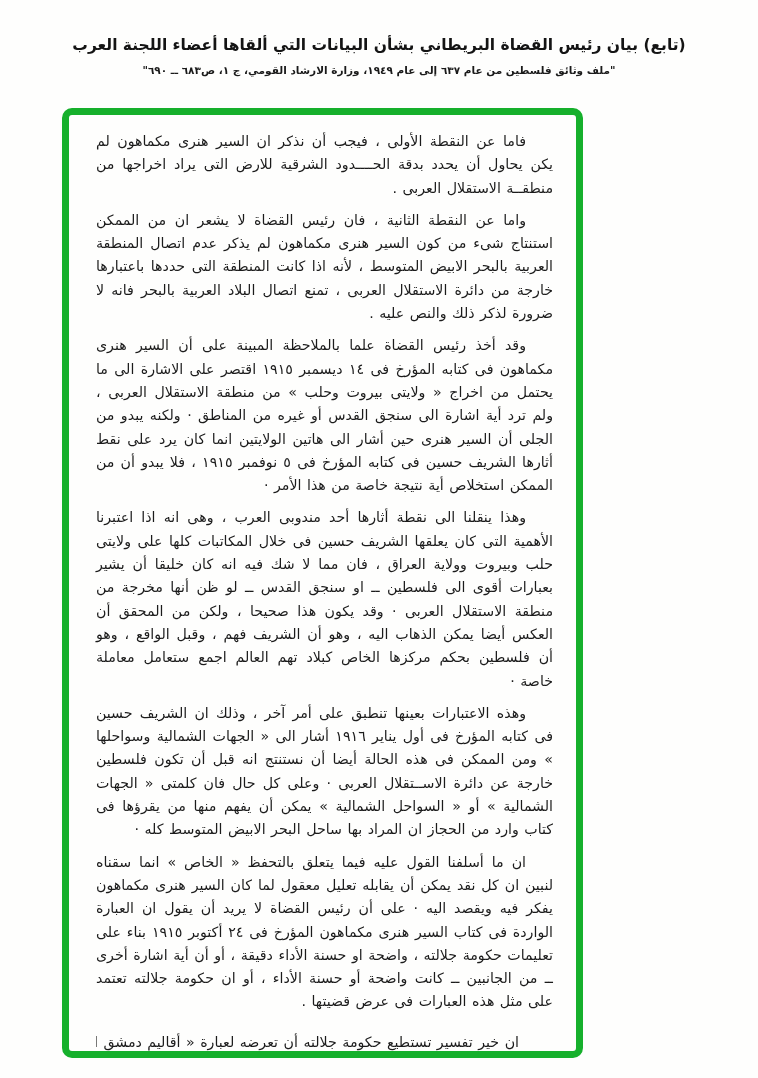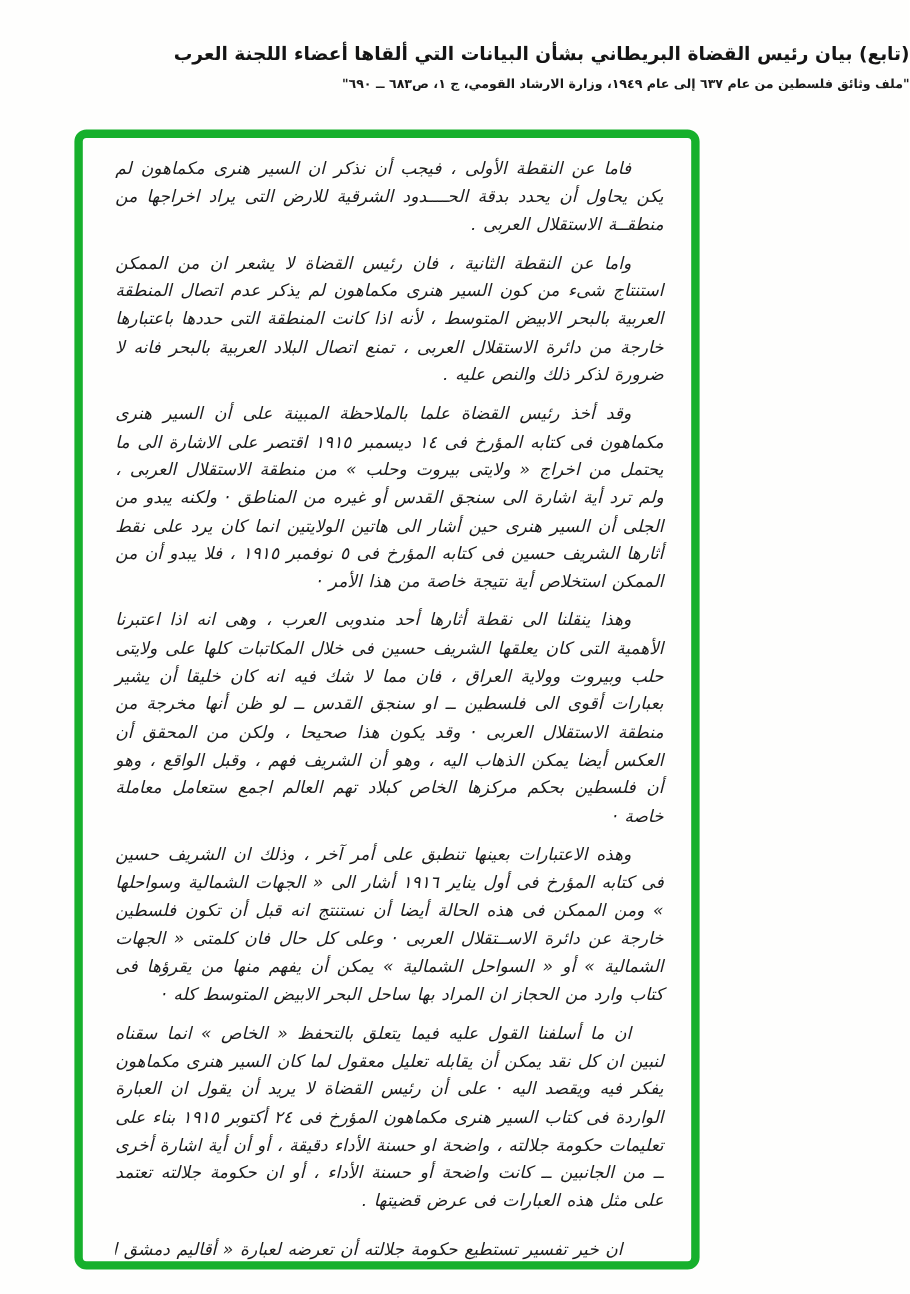--- a/index.html
+++ b/index.html
@@ -14,20 +14,21 @@
     height: 1078px;
     background: #fefefd;
     overflow: hidden;
     direction: rtl;
   }
   .doc-header {
     position: absolute;
     top: 34px;
     left: 0;
     right: 0;
+    text-align: center;
     direction: rtl;
     color: #141414;
   }
   .doc-title {
     margin: 0;
     font-size: 15.5px;
     font-weight: bold;
     letter-spacing: 0;
     line-height: 22px;
   }
@@ -41,21 +42,20 @@
   .highlight-frame {
     position: absolute;
     left: 62px;
     top: 108px;
     width: 521px;
     height: 950px;
     box-sizing: border-box;
     border: 7px solid #16b02c;
     border-radius: 10px;
     background: transparent;
-    font-style: italic;
   }
   .doc-body {
     position: absolute;
     top: 0; right: 0; bottom: 0; left: 0;
     padding: 15px 23px 0 27px;
     direction: rtl;
     text-align: justify;
     text-justify: inter-word;
     font-size: 14.2px;
     line-height: 23.3px;

